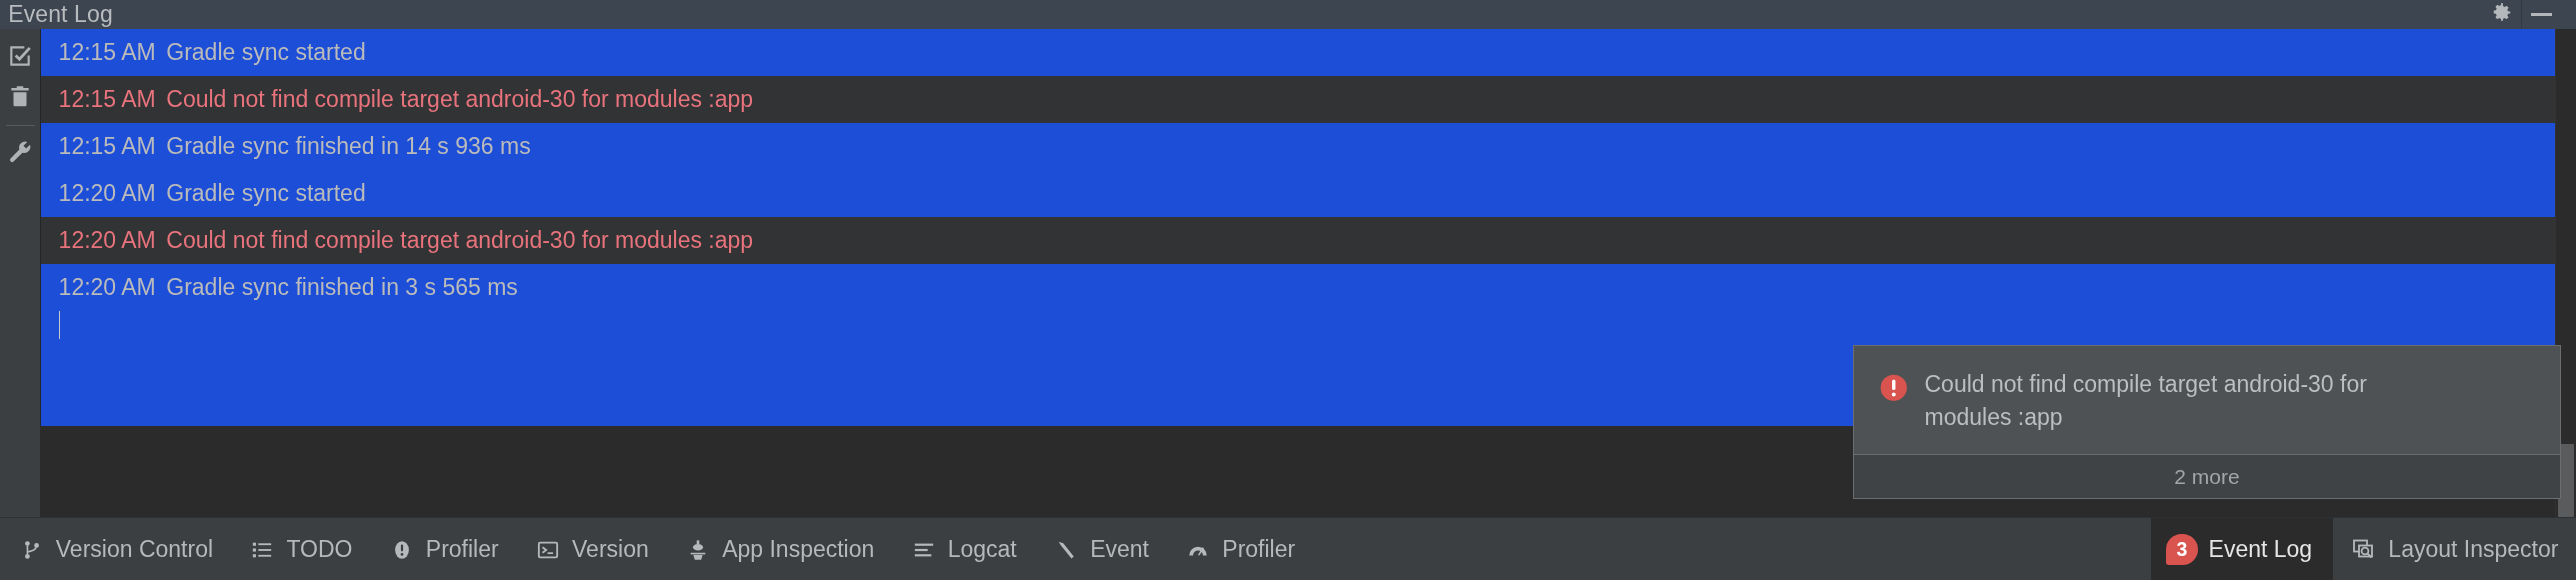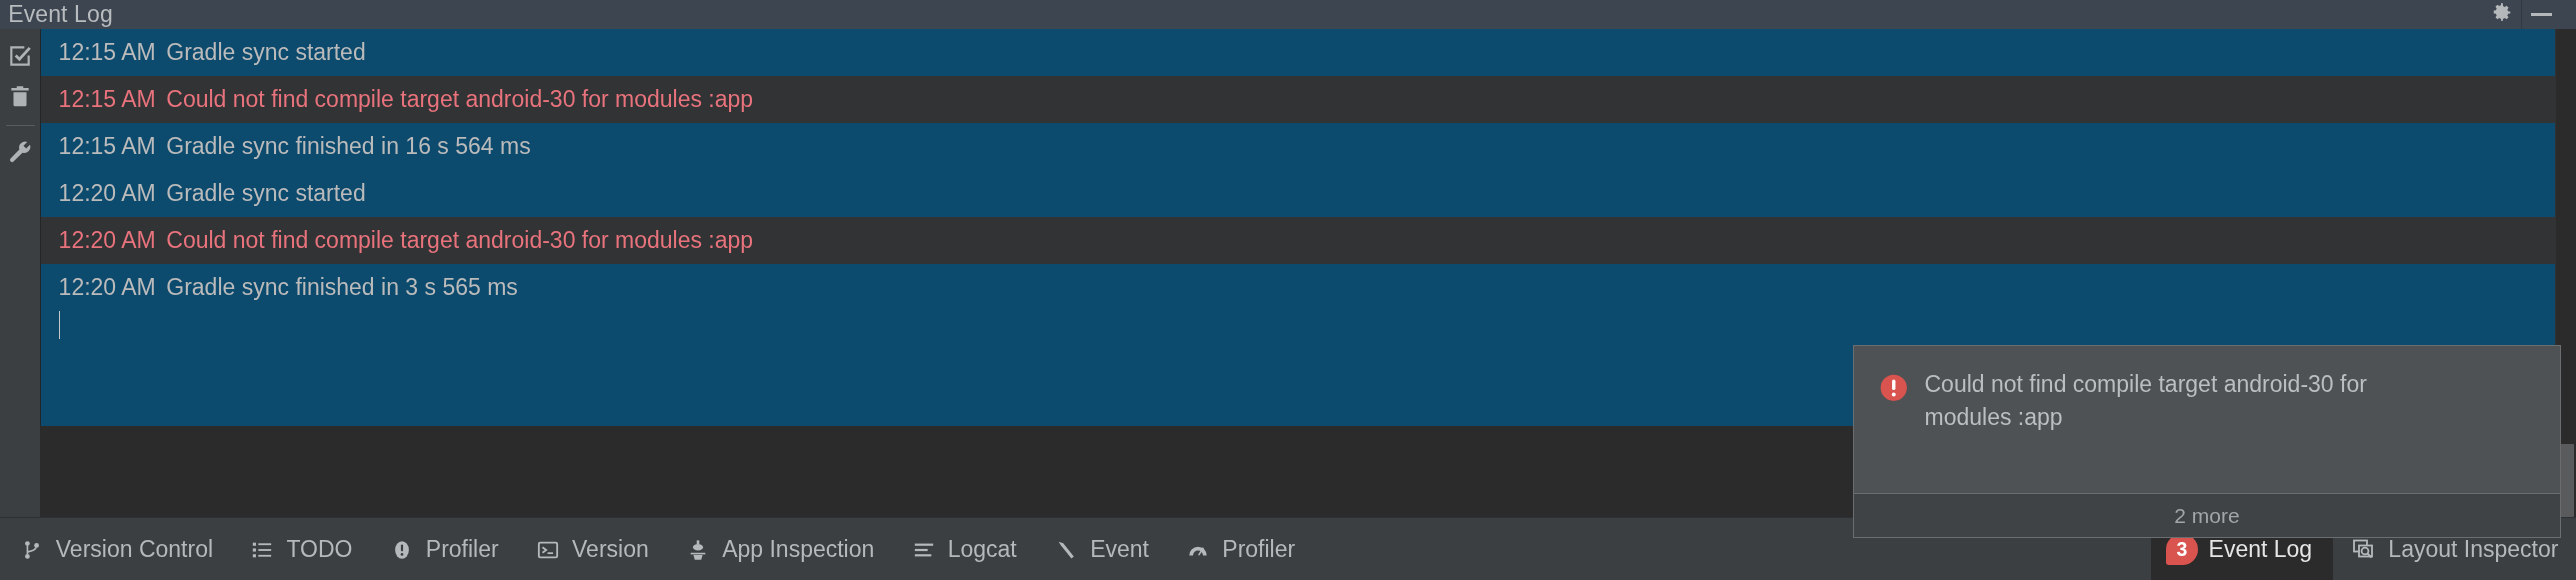--- a/index.html
+++ b/index.html
@@ -75,21 +75,21 @@
     width: 29px; height: 0.9px;
     background: #5a5a5a;
     margin: 7.4px 0 8.3px 0;
   }
 
   
   .logpane {
     position: absolute;
     left: 40px; top: 29px;
     width: 2515px; height: 397px;
-    background: #0c4a6e;
+    background: #1d4ed8;
     border-left: 1.9px solid #232629;
     overflow: hidden;
   }
   .log-row {
     display: flex;
     align-items: center;
     height: 47px;
     padding-left: 17.6px;
     font-size: 23px;
     color: #bbbbbb;
@@ -161,21 +161,20 @@
   }
   .balloon-footer {
     border-top: 0.9px solid #6a6e70;
     background: #3f4345;
     height: 44px;
     display: flex;
     align-items: center;
     justify-content: center;
     font-size: 21px;
     color: #a3a6a8;
-    margin-top: 39px;
   }
 
   
   .statusbar {
     position: absolute;
     left: 0; bottom: 0;
     width: 2576px; height: 64px;
     background: #3c3f41;
     border-top: 0.9px solid #2e3133;
     display: flex;
@@ -277,21 +276,21 @@
     <div class="log-row">
       <span class="log-time">12:15 AM</span>
       <span class="log-msg">Gradle sync started</span>
     </div>
     <div class="log-row error">
       <span class="log-time">12:15 AM</span>
       <span class="log-msg">Could not find compile target android-30 for modules :app</span>
     </div>
     <div class="log-row">
       <span class="log-time">12:15 AM</span>
-      <span class="log-msg">Gradle sync finished in 16 s 564 ms</span>
+      <span class="log-msg">Gradle sync finished in 14 s 936 ms</span>
     </div>
     <div class="log-row">
       <span class="log-time">12:20 AM</span>
       <span class="log-msg">Gradle sync started</span>
     </div>
     <div class="log-row error">
       <span class="log-time">12:20 AM</span>
       <span class="log-msg">Could not find compile target android-30 for modules :app</span>
     </div>
     <div class="log-row">

